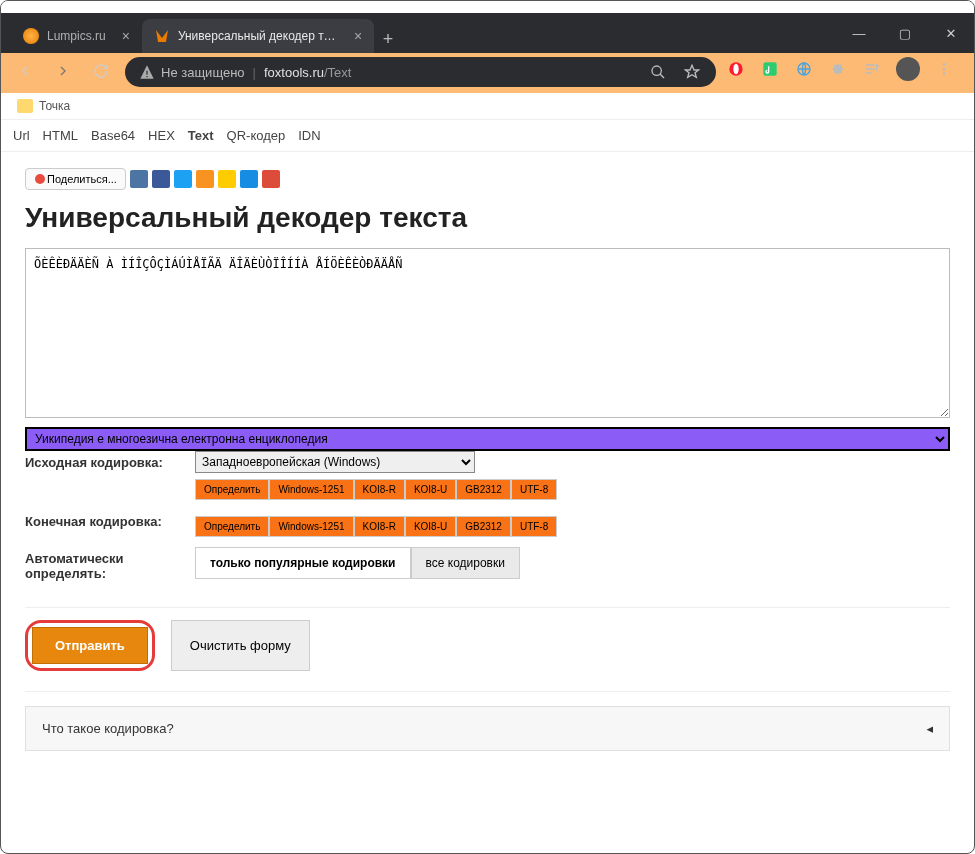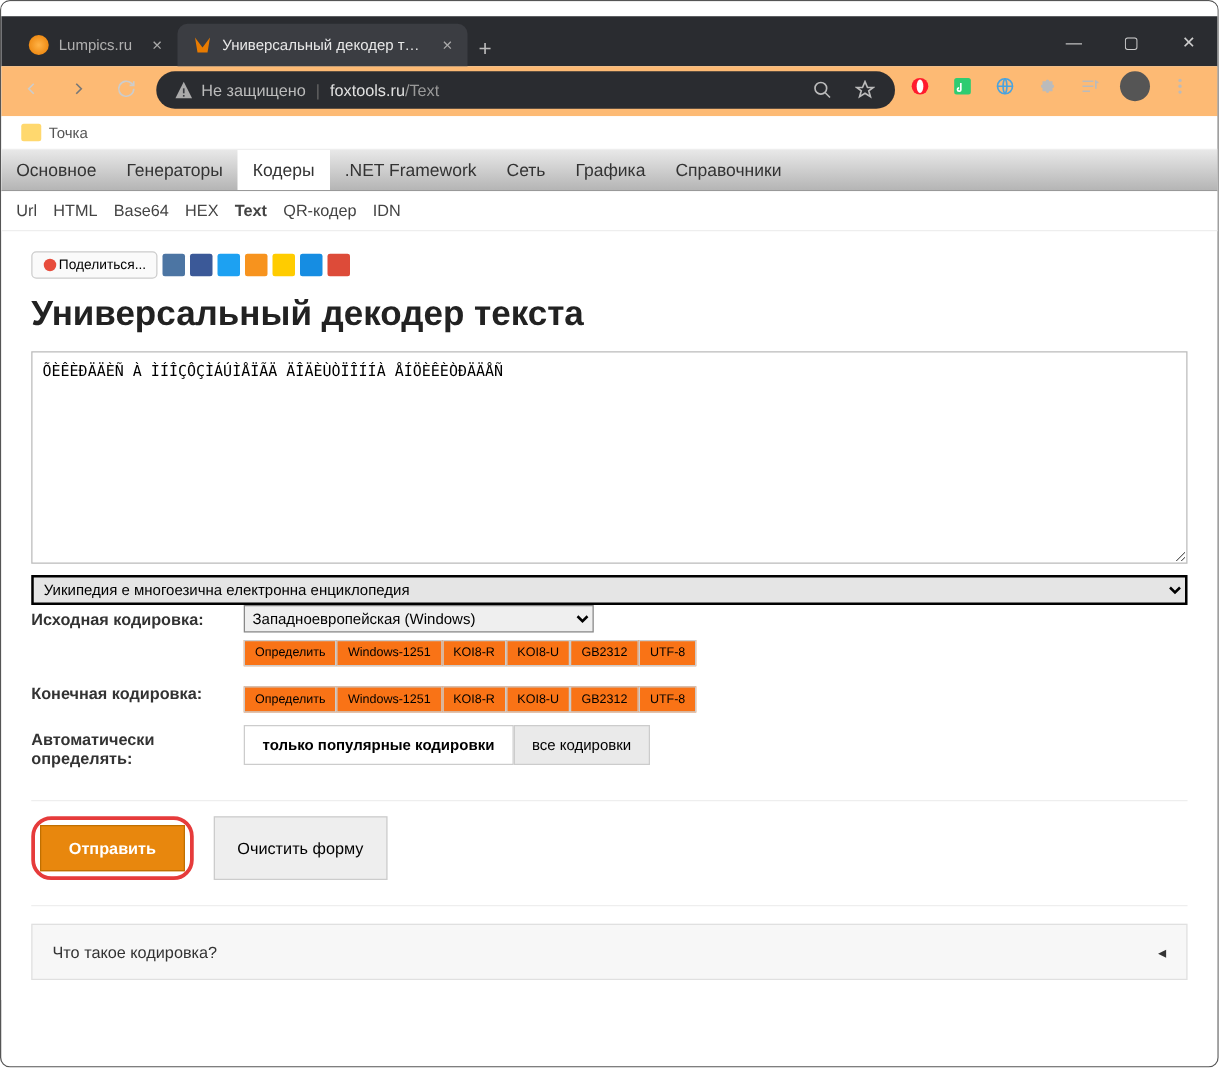--- a/index.html
+++ b/index.html
@@ -33,21 +33,21 @@
 .mainnav a.active { background: #fff; }
 .subnav { background: #fff; display: flex; padding: 8px 12px; gap: 13px; border-bottom: 1px solid #eee; }
 .subnav a { color: #444; text-decoration: none; font-size: 13px; cursor: pointer; }
 .subnav a.active { font-weight: bold; }
 .page { padding: 16px 24px; }
 .share-row { display: flex; align-items: center; gap: 4px; margin-bottom: 12px; }
 .share-btn { border: 1px solid #ccc; border-radius: 4px; padding: 4px 8px; font-size: 11px; display: flex; align-items: center; gap: 1px; cursor: pointer; background: #fafafa; }
 .share-ic { width: 18px; height: 18px; border-radius: 2px; cursor: pointer; }
 h1 { font-size: 28px; font-weight: bold; margin-bottom: 14px; color: #222; }
 .bigtext { width: 100%; height: 170px; border: 1px solid #bbb; padding: 8px; font-family: monospace; font-size: 12px; resize: both; }
-.wiki-select { width: 100%; border: 2px solid #000; padding: 2px 4px; font-size: 12px; margin-top: 6px; background: #e5e5e5; }
+.wiki-select { width: 100%; border: 2px solid #000; padding: 2px 4px; font-size: 12px; margin-top: 6px; background: #8b5cf6; }
 .form-grid { }
 .form-row { display: flex; align-items: flex-start; margin-bottom: 10px; }
 .form-label { width: 170px; font-size: 13px; padding-top: 4px; color: #333; font-weight: bold; }
 .form-ctl { flex: 1; }
 .enc-select { width: 280px; padding: 2px; font-size: 12px; border: 1px solid #888; }
 .btn-strip { display: flex; margin-top: 6px; }
 .btn-strip button { font-size: 10px; padding: 4px 8px; border: 1px solid #ccc; background: #f97316; cursor: pointer; }
 .toggle-btns { display: flex; }
 .toggle-btns button { padding: 8px 14px; font-size: 12px; border: 1px solid #ccc; background: #eaeaea; cursor: pointer; }
 .toggle-btns button.on { background: #fff; font-weight: bold; }
@@ -171,29 +171,20 @@
         </span>
     </div>
   </div>
 
   <div class="bookmarks">
     <span class="bm-folder"></span>
     <span>Точка</span>
   </div>
 
   <div class="content">
-    <div class="mainnav">
-      <a>Основное</a>
-      <a>Генераторы</a>
-      <a class="active">Кодеры</a>
-      <a>.NET Framework</a>
-      <a>Сеть</a>
-      <a>Графика</a>
-      <a>Справочники</a>
-    </div>
     <div class="subnav">
       <a>Url</a>
       <a>HTML</a>
       <a>Base64</a>
       <a>HEX</a>
       <a class="active">Text</a>
       <a>QR-кодер</a>
       <a>IDN</a>
     </div>
 

